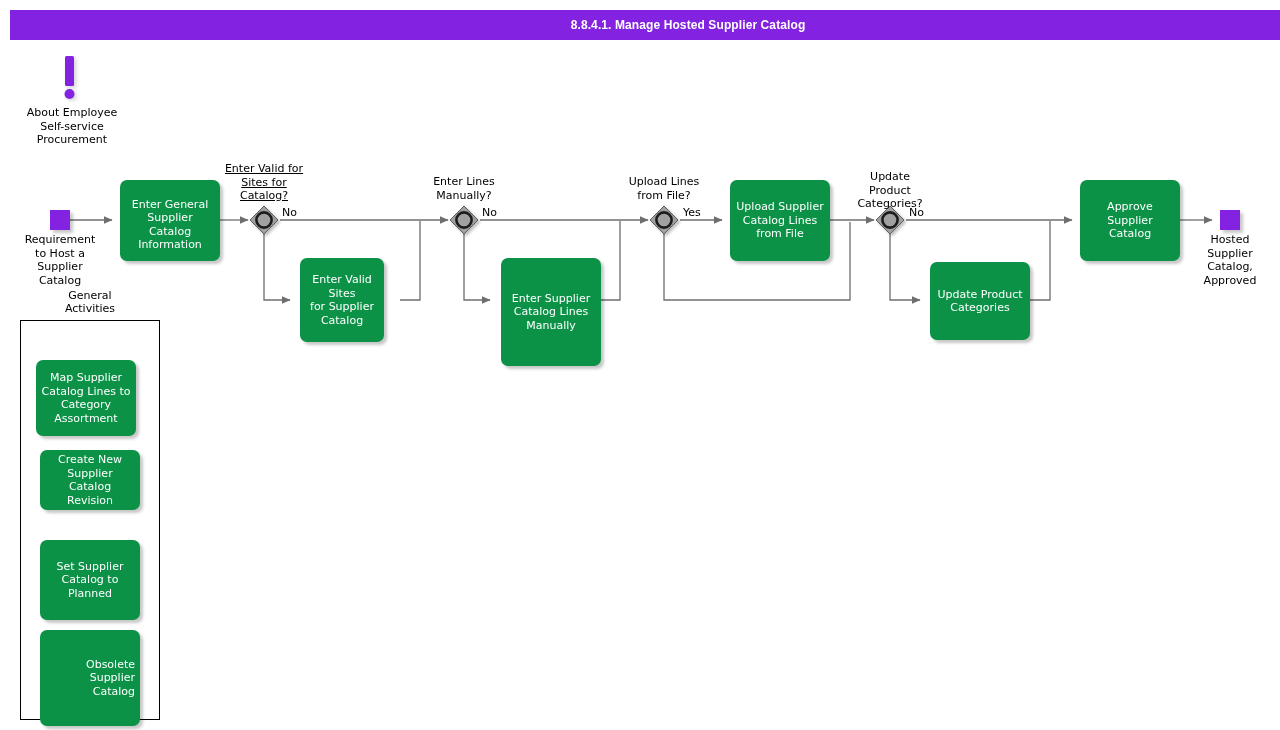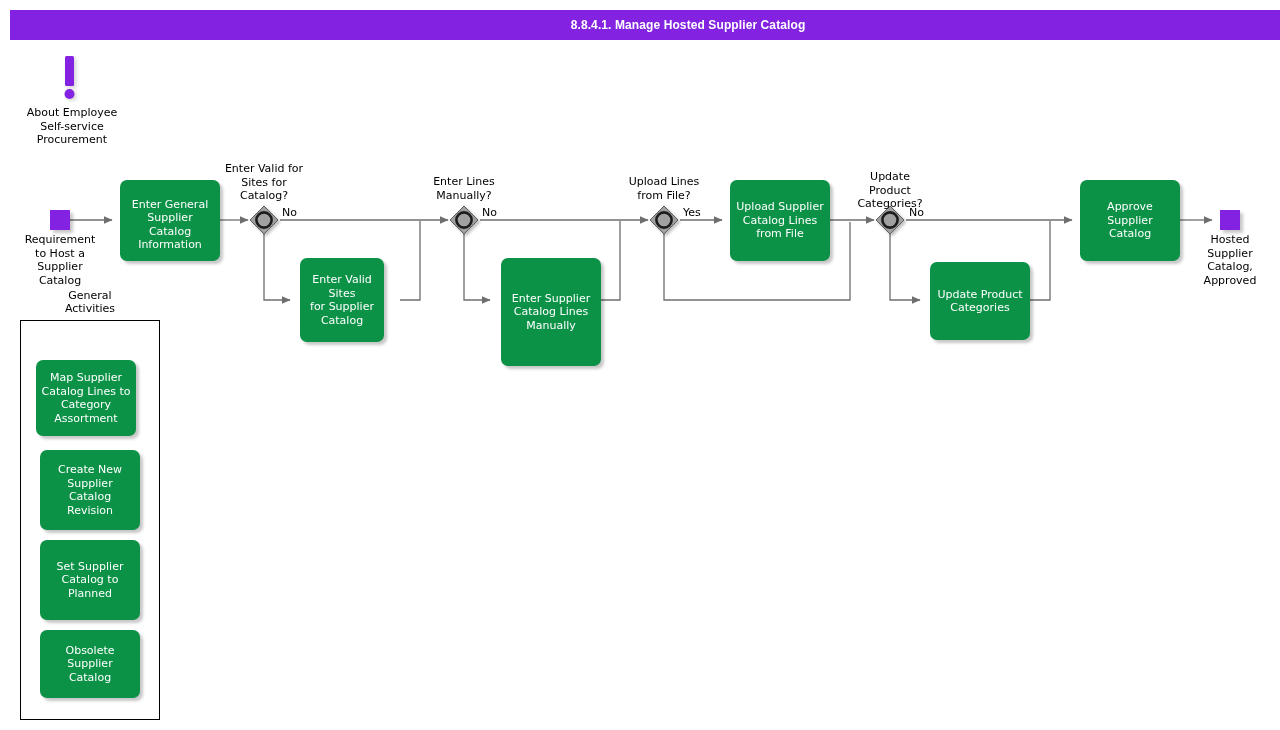--- a/index.html
+++ b/index.html
@@ -255,21 +255,21 @@
   <span style="white-space:pre-line;">Approve
 Supplier Catalog</span>
 </div>
 
 <div class="endpoint" style="left:1220px; top:210px;"></div>
 <div class="endpoint-label" style="left:1180px; top:233px; width:100px;">Hosted
 Supplier
 Catalog,
 Approved</div>
 
-<div class="gw-label" style="left:204px; top:162px; width:120px;">Enter Valid for
+<div class="gw-label" style="left:204px; top:162px; width:120px;text-decoration:underline;">Enter Valid for
 Sites for
 Catalog?</div>
 <div class="branch-label" style="left:282px; top:206px;">No</div>
 
 <div class="gw-label" style="left:404px; top:175px; width:120px;">Enter Lines
 Manually?</div>
 <div class="branch-label" style="left:482px; top:206px;">No</div>
 
 <div class="gw-label" style="left:604px; top:175px; width:120px;">Upload Lines
 from File?</div>
@@ -284,28 +284,28 @@
 Activities</div>
 <div id="general-activities-box"></div>
 
 <div class="task" style="left:36px; top:360px; width:100px; height:76px;">
   <span style="white-space:pre-line;">Map Supplier
 Catalog Lines to
 Category
 Assortment</span>
 </div>
 
-<div class="task" style="left:40px; top:450px; width:100px; height:80px;">
+<div class="task" style="left:40px; top:450px; width:100px; height:60px;">
   <span style="white-space:pre-line;">Create New
 Supplier Catalog
 Revision</span>
 </div>
 
 <div class="task" style="left:40px; top:540px; width:100px; height:80px;">
   <span style="white-space:pre-line;">Set Supplier
 Catalog to
 Planned</span>
 </div>
 
-<div class="task" style="left:40px; top:630px; width:100px; height:68px;">
+<div class="task" style="left:40px; top:630px; width:100px; height:96px;text-align:right;">
   <span style="white-space:pre-line;">Obsolete
 Supplier Catalog</span>
 </div>
 
 </body></html>

